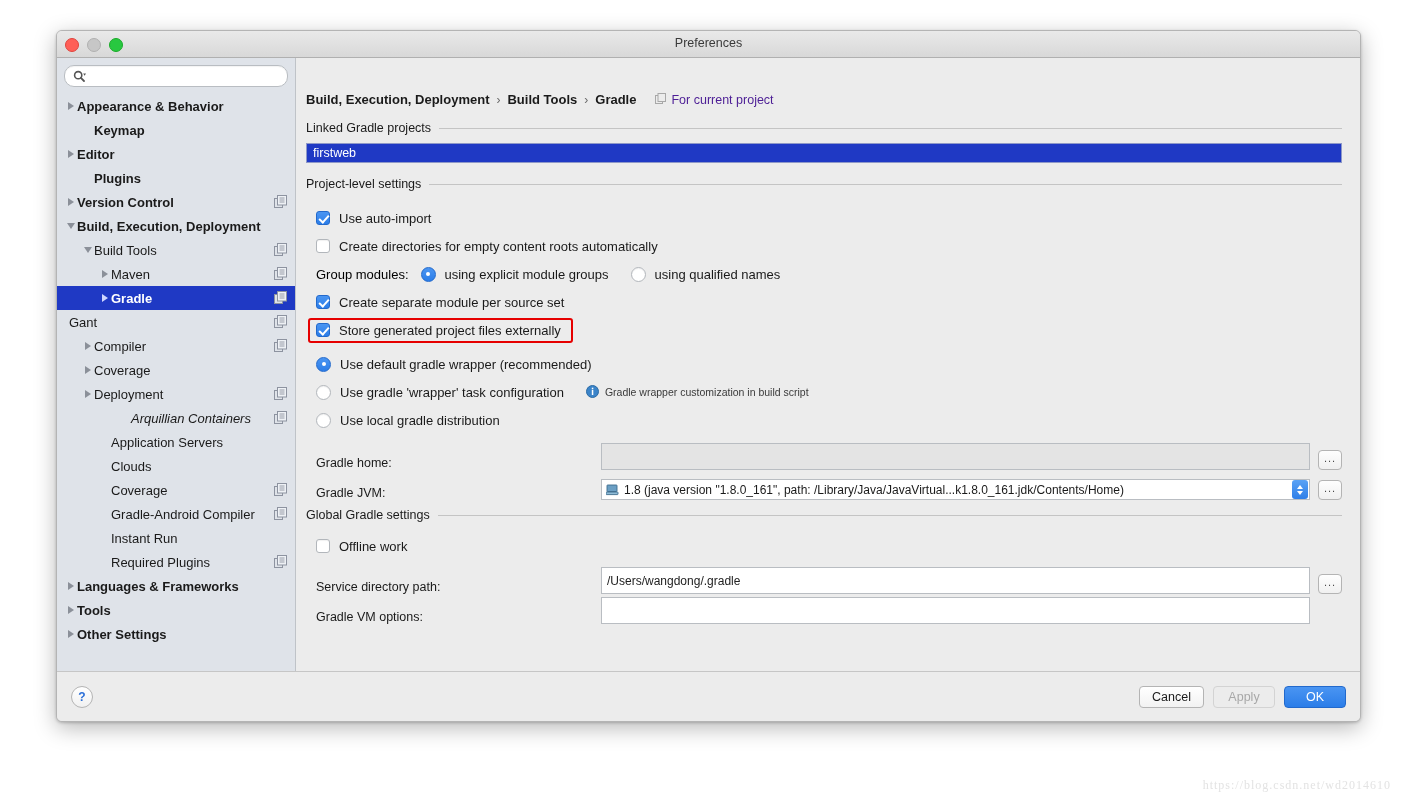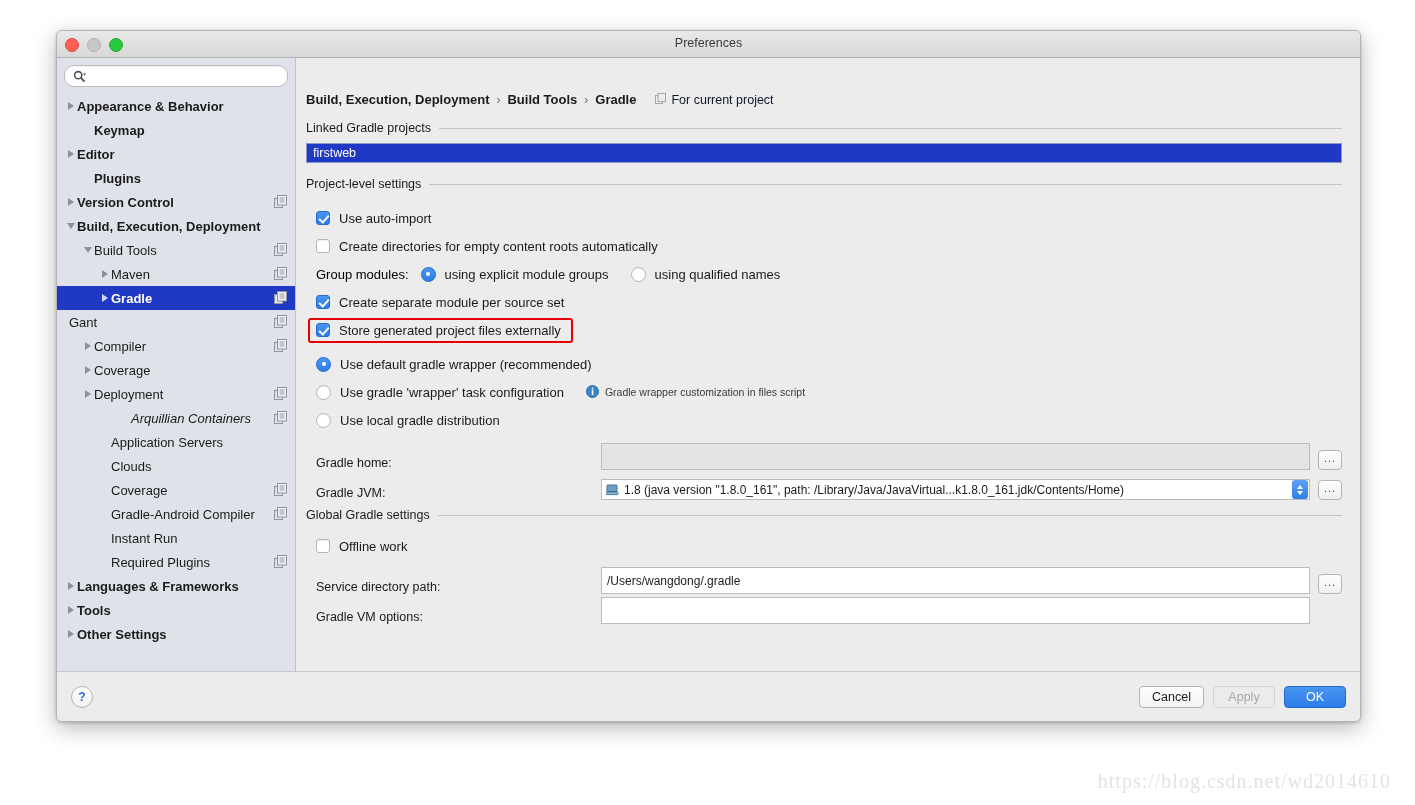--- a/index.html
+++ b/index.html
@@ -174,21 +174,21 @@
     font-size: 13px;
     color: #1a1a1a;
   }
   .crumb { font-weight: bold; }
   .crumb-sep { color: #6a6a6a; font-size: 12px; }
   .for-project {
     display: flex;
     align-items: center;
     gap: 5px;
     margin-left: 12px;
-    color: #0f172a;
+    color: #4c1d95;
     font-size: 12.5px;
     font-weight: normal;
   }
 
   .group-title {
     display: flex;
     align-items: center;
     gap: 8px;
     margin-top: 14px;
     font-size: 12.5px;
@@ -450,21 +450,21 @@
     background: linear-gradient(to bottom, #4a95f2, #2b7de8);
     border: 1px solid #2269cc;
     color: #ffffff;
   }
 
   .watermark {
     position: absolute;
     right: 24px;
     bottom: 12px;
     font-family: "Liberation Serif", serif;
-    font-size: 20px;
+    font-size: 12px;
     color: #e3e3e3;
     letter-spacing: 1px;
     user-select: none;
   }
 </style>
 </head>
 <body>
 
 <div id="root">
 
@@ -770,21 +770,21 @@
             <span class="rb off"></span>
             <span class="lbl">Use gradle 'wrapper' task configuration</span>
             <span class="info-note">
               <span>
                 <svg width="13" height="13" viewBox="0 0 13 13">
                   <circle cx="6.5" cy="6.5" r="6" fill="#3b84c9" stroke="#2b6ba5" stroke-width="1"></circle>
                   <rect x="5.8" y="5" width="1.5" height="5" fill="#ffffff"></rect>
                   <rect x="5.8" y="2.7" width="1.5" height="1.6" fill="#ffffff"></rect>
                 </svg>
               </span>
-              <span>Gradle wrapper customization in files script</span>
+              <span>Gradle wrapper customization in build script</span>
             </span>
           </div>
 
           <div class="row">
             <span class="rb off"></span>
             <span class="lbl">Use local gradle distribution</span>
           </div>
 
           <div class="field-row" style="margin-top:6px;">
             <span class="field-label">Gradle home:</span>

